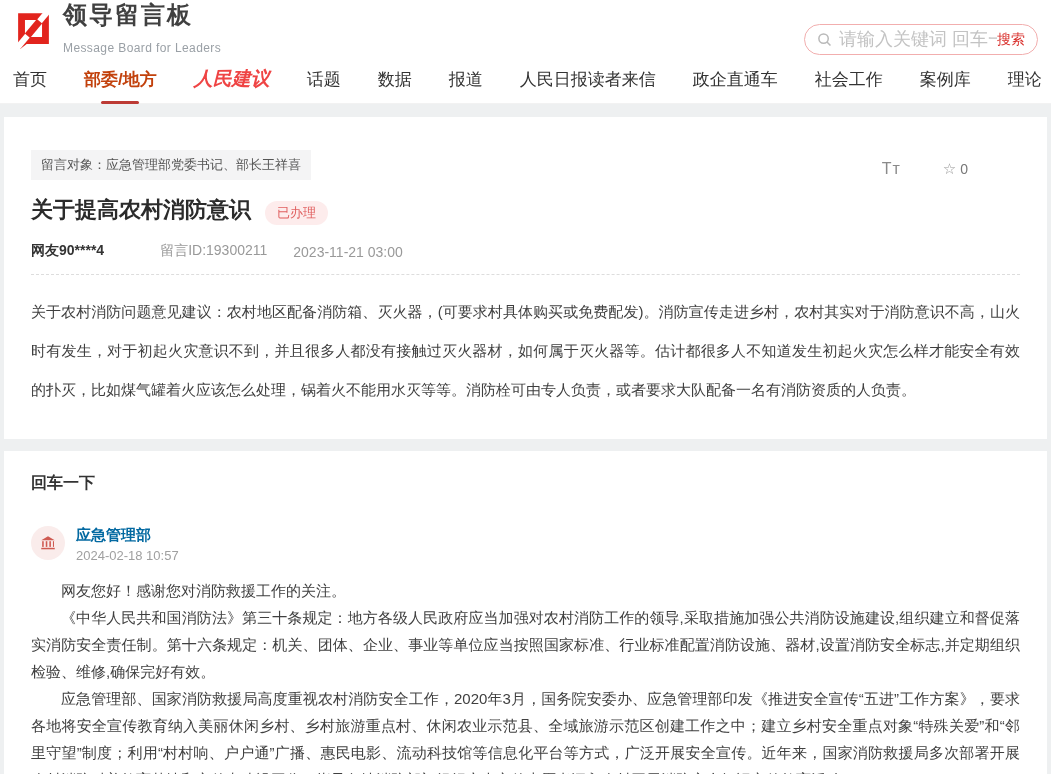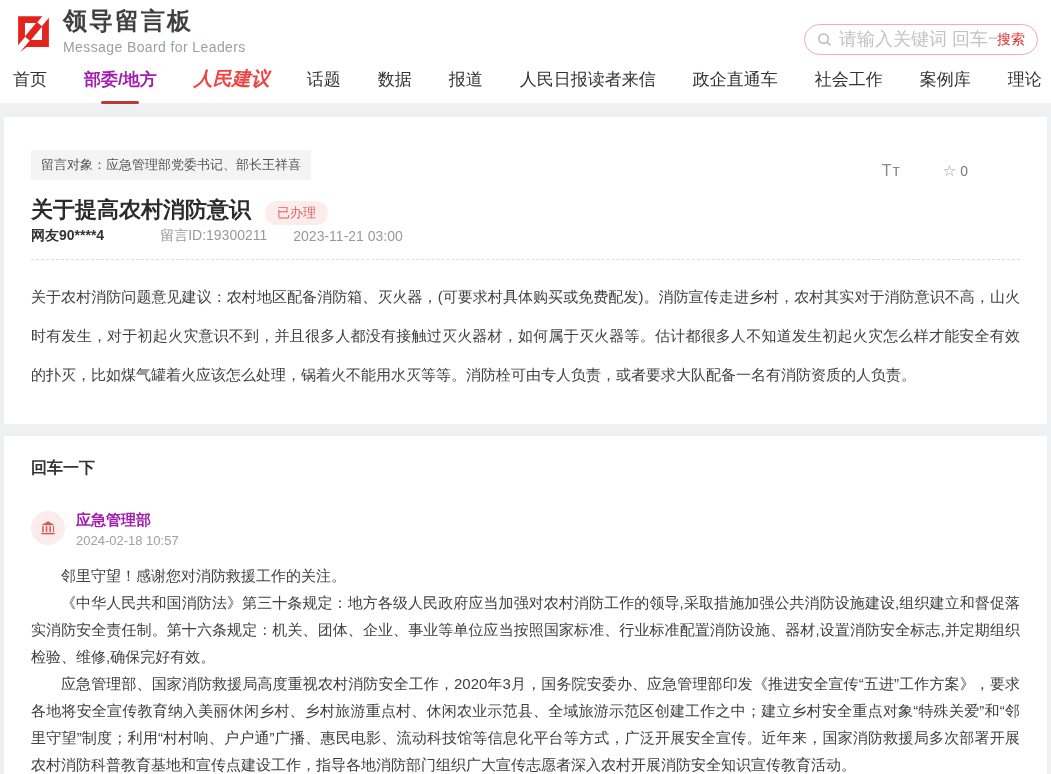--- a/index.html
+++ b/index.html
@@ -12,21 +12,21 @@
 
   
   .header {
     height: 55px; background: #fff;
     display: flex; align-items: flex-end; justify-content: space-between;
     padding: 0 13px;
   }
   .brand { display: flex; align-items: center; gap: 9px; }
   .logo-mark { width: 41px; height: 41px; flex: 0 0 auto; }
   .brand-text .cn { font-size: 24px; font-weight: bold; color: #404040; letter-spacing: 2px; line-height: 1.05; }
-  .brand-text .en { font-size: 14px; color: #9aa0a6; letter-spacing: .4px; margin-top: 6px; }
+  .brand-text .en { font-size: 12px; color: #9aa0a6; letter-spacing: .4px; margin-top: 14px; }
 
   .search-pill {
     width: 234px; height: 31px; border: 1px solid #f2aeae; border-radius: 16px;
     display: flex; align-items: center; padding: 0 12px; background: #fff;
   }
   .search-pill svg { flex: 0 0 auto; }
   .search-input {
     border: none; outline: none; flex: 1; min-width: 0;
     font-size: 18px; color: #555; margin-left: 7px;
     font-family: inherit; background: transparent;
@@ -36,65 +36,65 @@
     border: none; background: none; color: #d9302c; font-size: 14px;
     cursor: pointer; font-family: inherit; padding: 0; flex: 0 0 auto;
   }
 
   
   .nav {
     height: 49px; background: #fff; display: flex; align-items: center;
     padding: 0 13px; gap: 37px; border-bottom: 1px solid #f2f2f2;
   }
   .nav-item { font-size: 17px; color: #333; cursor: pointer; position: relative; white-space: nowrap; padding: 4px 0; }
-  .nav-item.active { color: #a21caf; font-weight: bold; }
+  .nav-item.active { color: #c2410c; font-weight: bold; }
   .nav-item.active::after {
     content: ""; position: absolute; left: 50%; transform: translateX(-50%);
     bottom: -9px; width: 38px; height: 3px; background: #bc3a34; border-radius: 2px;
   }
   .nav-item.renmin { color: #ef4444; font-weight: bold; font-style: italic; font-family: "Liberation Serif", "DejaVu Serif", serif; font-size: 19px; }
 
   
   .card { background: #fff; margin: 0 4px; }
   .message-card { margin-top: 13px; padding: 33px 27px 30px; }
 
-  .msg-top-row { display: flex; align-items: flex-end; justify-content: space-between; }
+  .msg-top-row { display: flex; align-items: center; justify-content: space-between; }
   .target-badge {
     background: #f4f4f5; color: #555; font-size: 13px;
     padding: 6px 10px; display: inline-block;
   }
   .tools { display: flex; align-items: center; gap: 42px; padding: 8px 52px 0 0; color: #8a8a8a; margin-left: 48px; }
   .font-toggle { font-size: 16px; letter-spacing: 1px; cursor: pointer; }
   .star-wrap { display: flex; align-items: center; gap: 4px; cursor: pointer; font-size: 15px; color: #999; }
   .star-count { font-size: 14px; color: #777; }
 
   .title-row { margin-top: 15px; display: flex; align-items: flex-end; gap: 14px; }
   .msg-title { font-size: 22px; font-weight: bold; color: #2b2b2b; }
   .status-pill {
     background: #fdecec; color: #e05f5f; font-size: 13px;
     padding: 3px 12px; border-radius: 12px; font-weight: normal;
   }
 
-  .meta-row { margin-top: 2px; display: flex; align-items: center; font-size: 14px; color: #999; }
+  .meta-row { margin-top: 17px; display: flex; align-items: flex-end; font-size: 14px; color: #999; }
   .meta-author { color: #333; font-weight: bold; margin-right: 56px; }
   .meta-id { margin-right: 26px; }
   .dashed-divider { border-bottom: 1px dashed #ddd; margin-top: 14px; }
 
   .msg-body { margin-top: 17px; font-size: 15px; line-height: 39px; color: #3f3f3f; text-align: justify; }
 
   
   .reply-card { margin-top: 12px; padding: 22px 27px 20px; min-height: 372px; }
   .reply-section-title { font-size: 16px; font-weight: bold; color: #333; }
 
   .reply-head { margin-top: 32px; display: flex; gap: 11px; align-items: flex-start; }
   .avatar {
     width: 34px; height: 34px; border-radius: 50%; background: #faeceb;
     display: flex; align-items: center; justify-content: center; flex: 0 0 auto;
   }
-  .agency-name { font-size: 15px; font-weight: bold; color: #a21caf; line-height: 1.2; }
+  .agency-name { font-size: 15px; font-weight: bold; color: #0369a1; line-height: 1.2; }
   .reply-date { font-size: 13px; color: #a0a0a0; margin-top: 4px; }
 
   .reply-body { margin-top: 14px; }
   .reply-body p {
     font-size: 15px; line-height: 27px; color: #404040;
     text-indent: 2em; text-align: justify;
   }
 </style>
 </head>
 <body>
@@ -178,18 +178,18 @@
         <rect x="3" y="18.4" width="18" height="2"></rect>
       </svg>
     </div>
     <div>
       <div class="agency-name">应急管理部</div>
       <div class="reply-date">2024-02-18 10:57</div>
     </div>
   </div>
 
   <div class="reply-body">
-      <p>邻里守望！感谢您对消防救援工作的关注。</p>
+      <p>网友您好！感谢您对消防救援工作的关注。</p>
       <p>《中华人民共和国消防法》第三十条规定：地方各级人民政府应当加强对农村消防工作的领导,采取措施加强公共消防设施建设,组织建立和督促落实消防安全责任制。第十六条规定：机关、团体、企业、事业等单位应当按照国家标准、行业标准配置消防设施、器材,设置消防安全标志,并定期组织检验、维修,确保完好有效。</p>
       <p>应急管理部、国家消防救援局高度重视农村消防安全工作，2020年3月，国务院安委办、应急管理部印发《推进安全宣传“五进”工作方案》，要求各地将安全宣传教育纳入美丽休闲乡村、乡村旅游重点村、休闲农业示范县、全域旅游示范区创建工作之中；建立乡村安全重点对象“特殊关爱”和“邻里守望”制度；利用“村村响、户户通”广播、惠民电影、流动科技馆等信息化平台等方式，广泛开展安全宣传。近年来，国家消防救援局多次部署开展农村消防科普教育基地和宣传点建设工作，指导各地消防部门组织广大宣传志愿者深入农村开展消防安全知识宣传教育活动。</p>
       <p>《消防安全责任制实施办法》《市政消防给水设施维护管理》等文件、标准明确：供水单位负责各自供水范围内市政消火栓的维护管理，机关、团体、企业、事业等单位负责本单位消火栓等消防设施器材维护保养。消防救援队伍开展日常消防水源调查测试，掌握消火栓的数量、分布、压力、流量等情况，做好火场供水工作。</p>
     </div>
 </section>
 
 </body></html>

